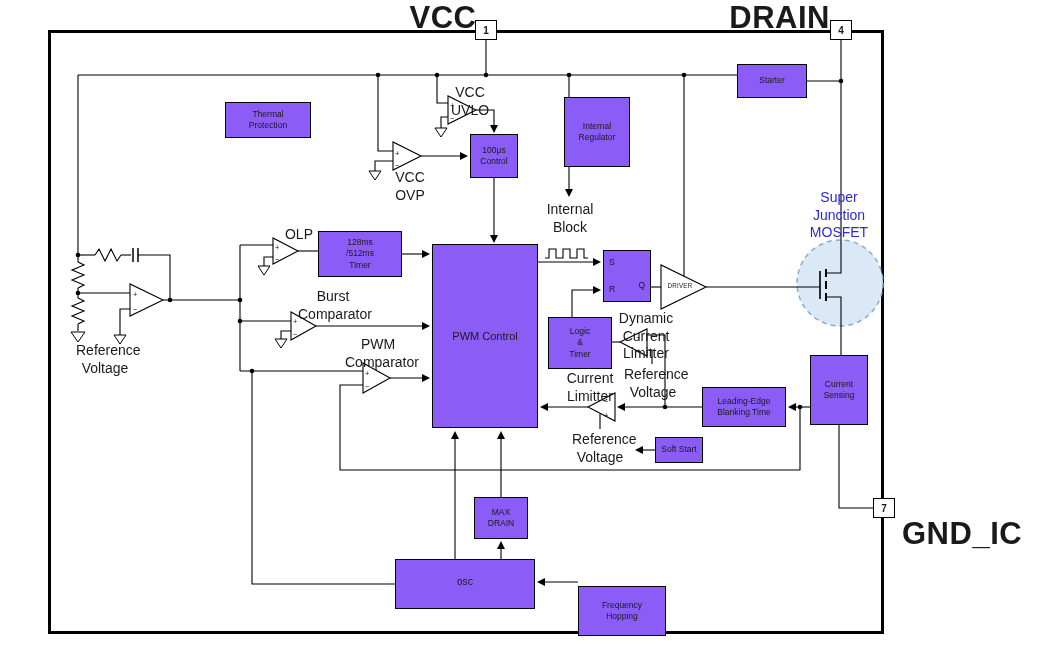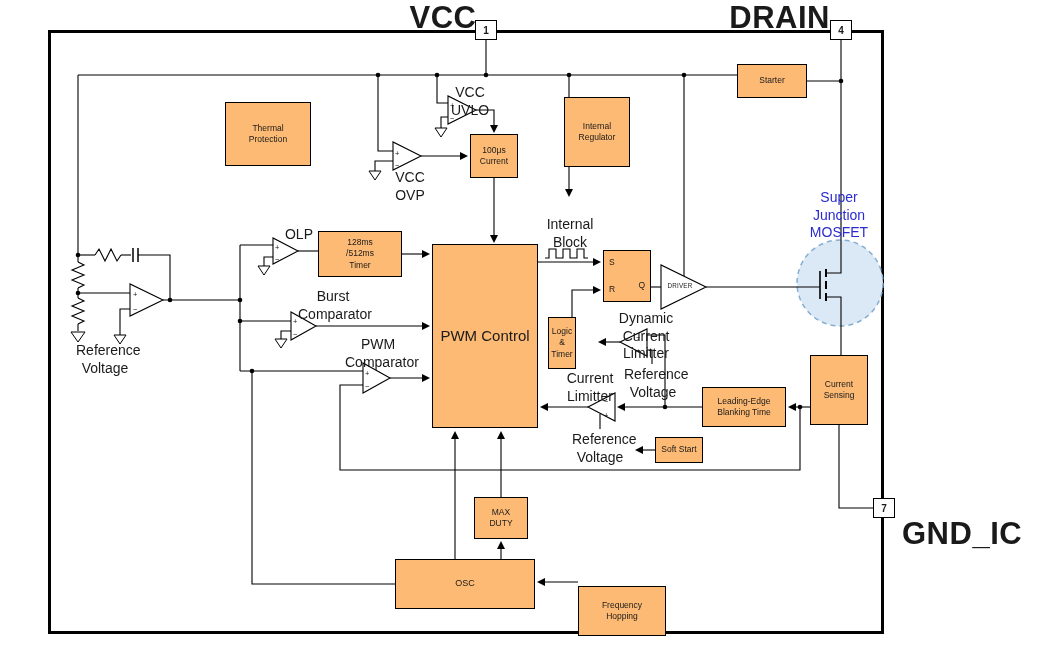--- a/index.html
+++ b/index.html
@@ -1,33 +1,33 @@
 <!DOCTYPE html>
 <html><head>
 <meta charset="utf-8">
 <style>
   html,body{margin:0;padding:0;background:#fff;}
   .canvas{position:relative;width:1049px;height:649px;background:#fff;overflow:hidden;
           font-family:"Liberation Sans","DejaVu Sans",sans-serif;color:#1a1a1a;}
   .outer{position:absolute;left:48px;top:30px;width:836px;height:604px;border:3px solid #000;box-sizing:border-box;}
   svg.wires{position:absolute;left:0;top:0;}
-  .block{position:absolute;border:1.3px solid #000;background:#fdba74;box-sizing:border-box;
+  .block{position:absolute;border:1.3px solid #000;background:#8b5cf6;box-sizing:border-box;
          display:flex;align-items:center;justify-content:center;text-align:center;
          font-size:8.5px;line-height:1.3;white-space:pre-line;}
   .lbl{position:absolute;text-align:center;font-size:14px;line-height:1.25;white-space:pre-line;}
   .pin{position:absolute;width:22px;height:20px;border:1.6px solid #000;background:#fff;box-sizing:border-box;
        display:flex;align-items:center;justify-content:center;font-size:10px;font-weight:bold;}
   .title{position:absolute;font-size:31px;font-weight:bold;letter-spacing:.5px;}
   .blue{color:#2b2bcf;}
   .latch{display:block;}
   .latch span{position:absolute;font-size:8.5px;}
   .latch .s{left:5px;top:6px;} .latch .r{left:5px;top:33px;} .latch .q{right:5px;top:29px;}
   .driver-lbl{font-size:6.3px;letter-spacing:.2px;}
-  .pwm-big{font-size:15px;}
-  .osc-f{font-size:9px;}
+  .pwm-big{font-size:11px;}
+  .osc-f{font-size:9px;font-family:Liberation Mono, monospace;}
 </style>
 </head>
 <body>
 
 <div class="canvas">
 
   <div class="outer"></div>
 
   <svg class="wires" width="1049" height="649" viewBox="0 0 1049 649">
 
@@ -177,53 +177,53 @@
   </svg>
 
   <div class="title" style="left:398px;top:0;width:90px;text-align:center">VCC</div>
   <div class="title" style="left:726px;top:0;width:104px;text-align:right">DRAIN</div>
   <div class="title" style="left:902px;top:516px">GND_IC</div>
 
   <div class="pin" style="left:475px;top:20px">1</div>
   <div class="pin" style="left:830px;top:20px">4</div>
   <div class="pin" style="left:873px;top:498px">7</div>
 
-  <div class="block" style="left:225px;top:102px;width:86px;height:64px">Thermal
+  <div class="block" style="left:225px;top:102px;width:86px;height:36px">Thermal
 Protection</div>
   <div class="block" style="left:737px;top:64px;width:70px;height:34px">Starter</div>
   <div class="block" style="left:470px;top:134px;width:48px;height:44px">100μs
-Current</div>
+Control</div>
   <div class="block" style="left:564px;top:97px;width:66px;height:70px">Internal
 Regulator</div>
   <div class="block" style="left:318px;top:231px;width:84px;height:46px">128ms
 /512ms
 Timer</div>
   <div class="block pwm-big" style="left:432px;top:244px;width:106px;height:184px">PWM Control</div>
   <div class="block latch" style="left:603px;top:250px;width:48px;height:52px">
     <span class="s">S</span>
     <span class="r">R</span>
     <span class="q">Q</span>
   </div>
-  <div class="block" style="left:548px;top:317px;width:28px;height:52px">Logic
+  <div class="block" style="left:548px;top:317px;width:64px;height:52px">Logic
 &amp;
 Timer</div>
   <div class="block" style="left:702px;top:387px;width:84px;height:40px">Leading-Edge
 Blanking Time</div>
   <div class="block" style="left:810px;top:355px;width:58px;height:70px">Current
 Sensing</div>
   <div class="block" style="left:655px;top:437px;width:48px;height:26px">Soft Start</div>
   <div class="block" style="left:474px;top:497px;width:54px;height:42px">MAX
-DUTY</div>
+DRAIN</div>
   <div class="block osc-f" style="left:395px;top:559px;width:140px;height:50px">OSC</div>
   <div class="block" style="left:578px;top:586px;width:88px;height:50px">Frequency
 Hopping</div>
 
   <div class="lbl" style="left:440px;top:84px;width:60px">VCC UVLO</div>
   <div class="lbl" style="left:382px;top:169px;width:56px">VCC OVP</div>
-  <div class="lbl" style="left:534px;top:216px;width:72px">Internal Block</div>
+  <div class="lbl" style="left:534px;top:201px;width:72px">Internal Block</div>
   <div class="lbl" style="left:283px;top:226px;width:32px">OLP</div>
   <div class="lbl" style="left:298px;top:288px;width:70px">Burst
 Comparator</div>
   <div class="lbl" style="left:345px;top:336px;width:66px">PWM
 Comparator</div>
   <div class="lbl" style="left:604px;top:310px;width:84px">Dynamic Current
 Limitter</div>
   <div class="lbl" style="left:624px;top:366px;width:58px">Reference
 Voltage</div>
   <div class="lbl" style="left:562px;top:370px;width:56px">Current

